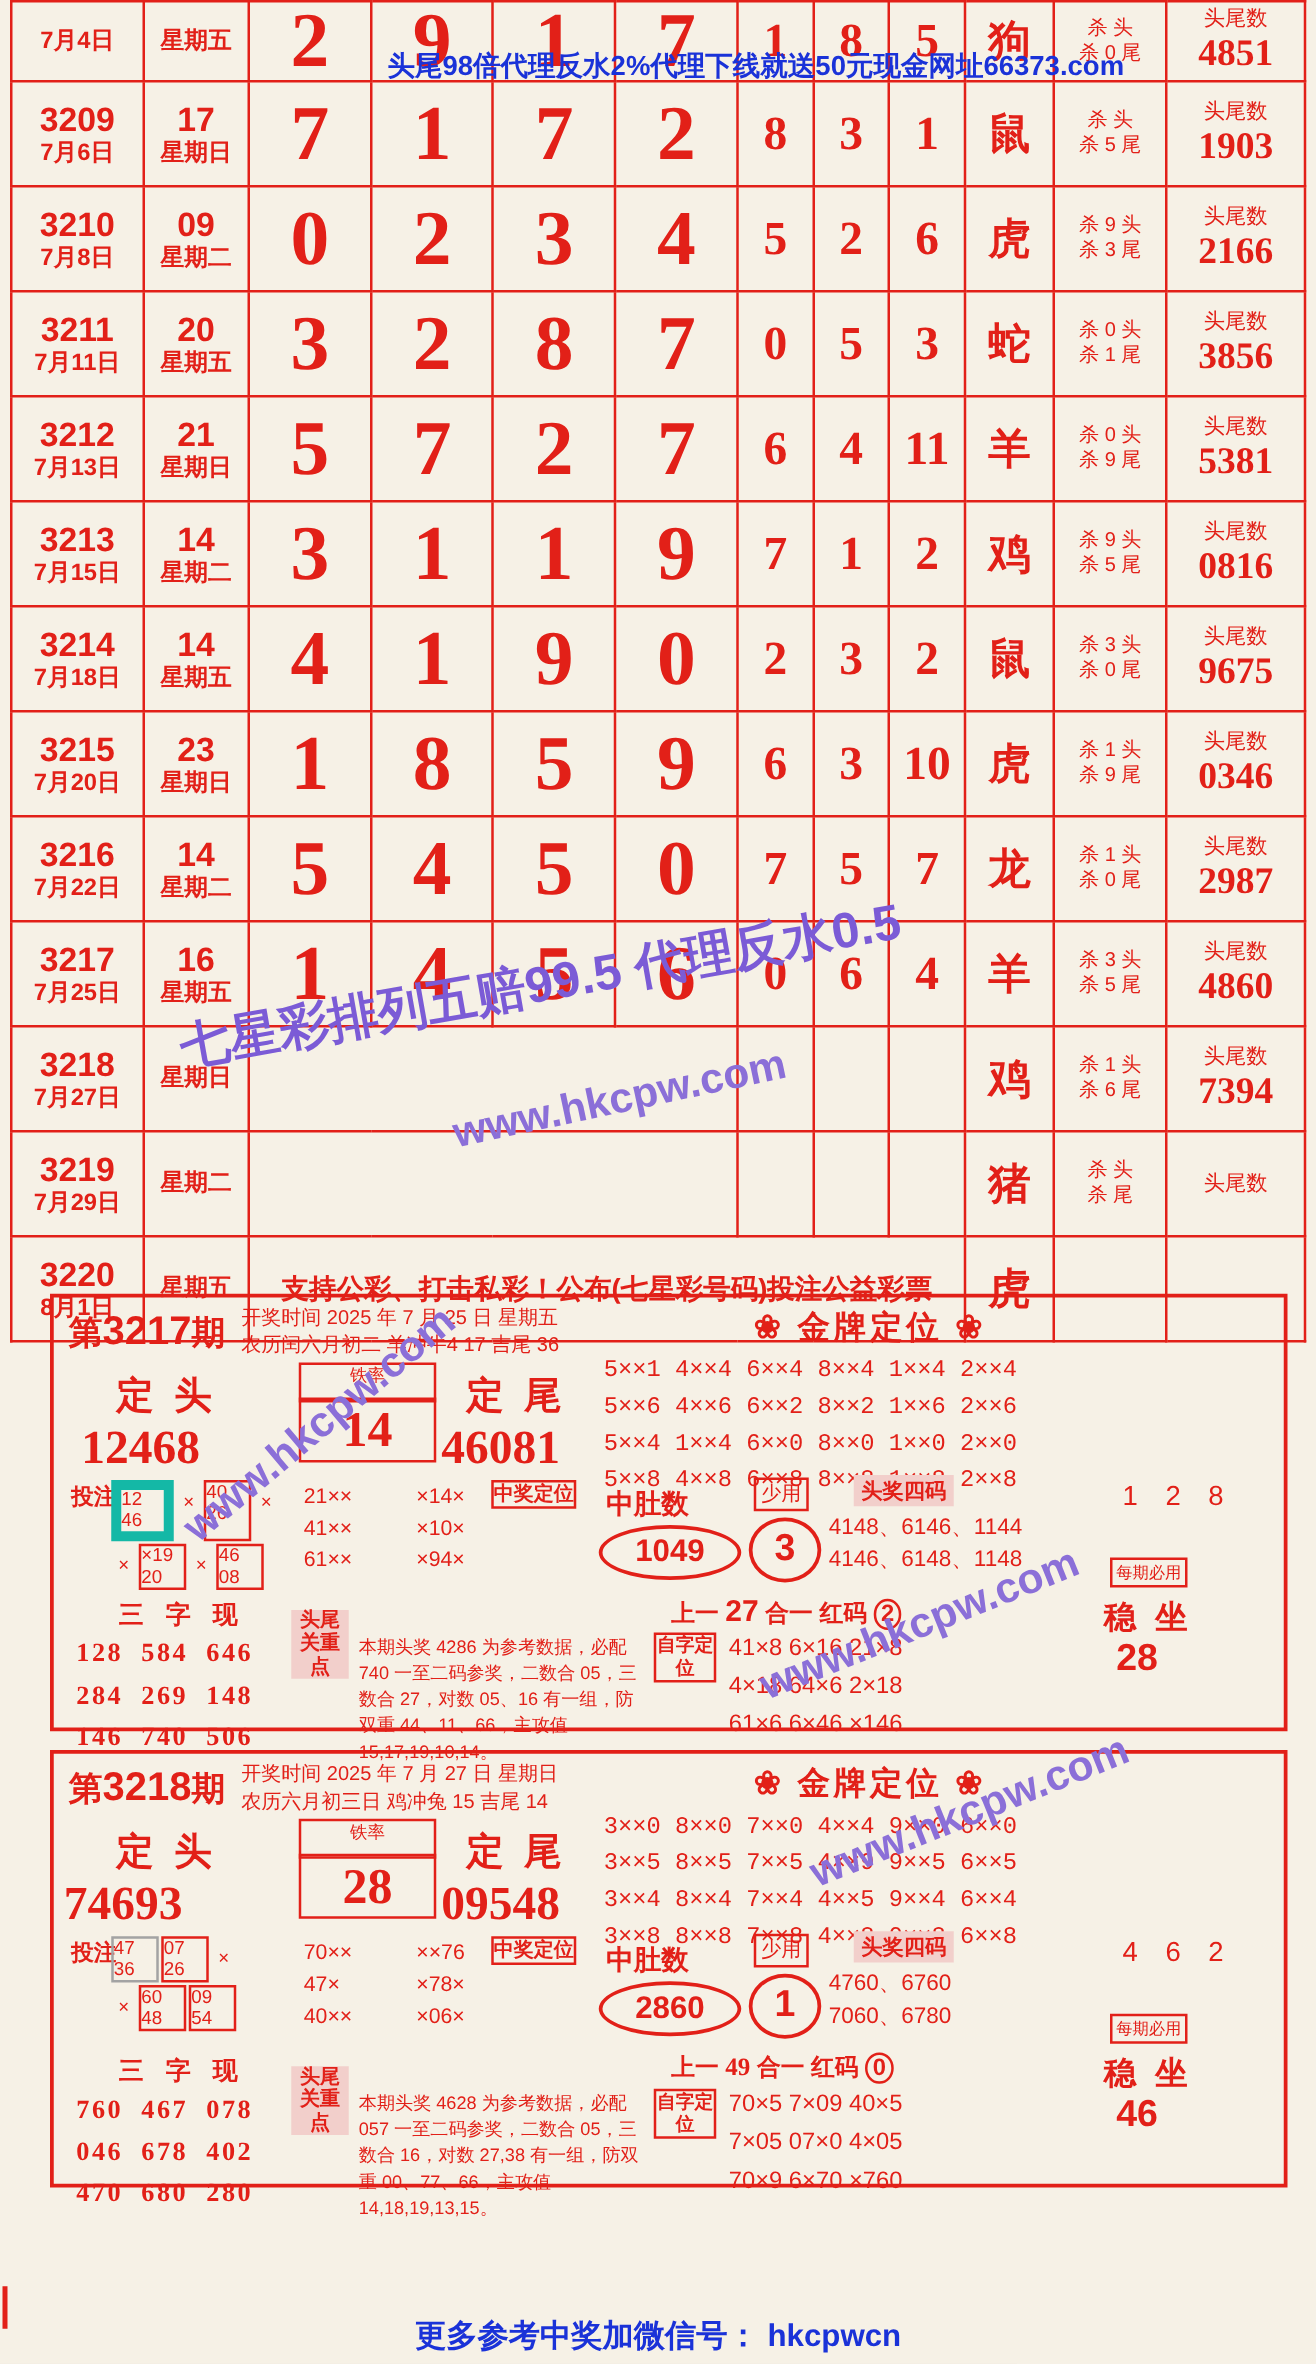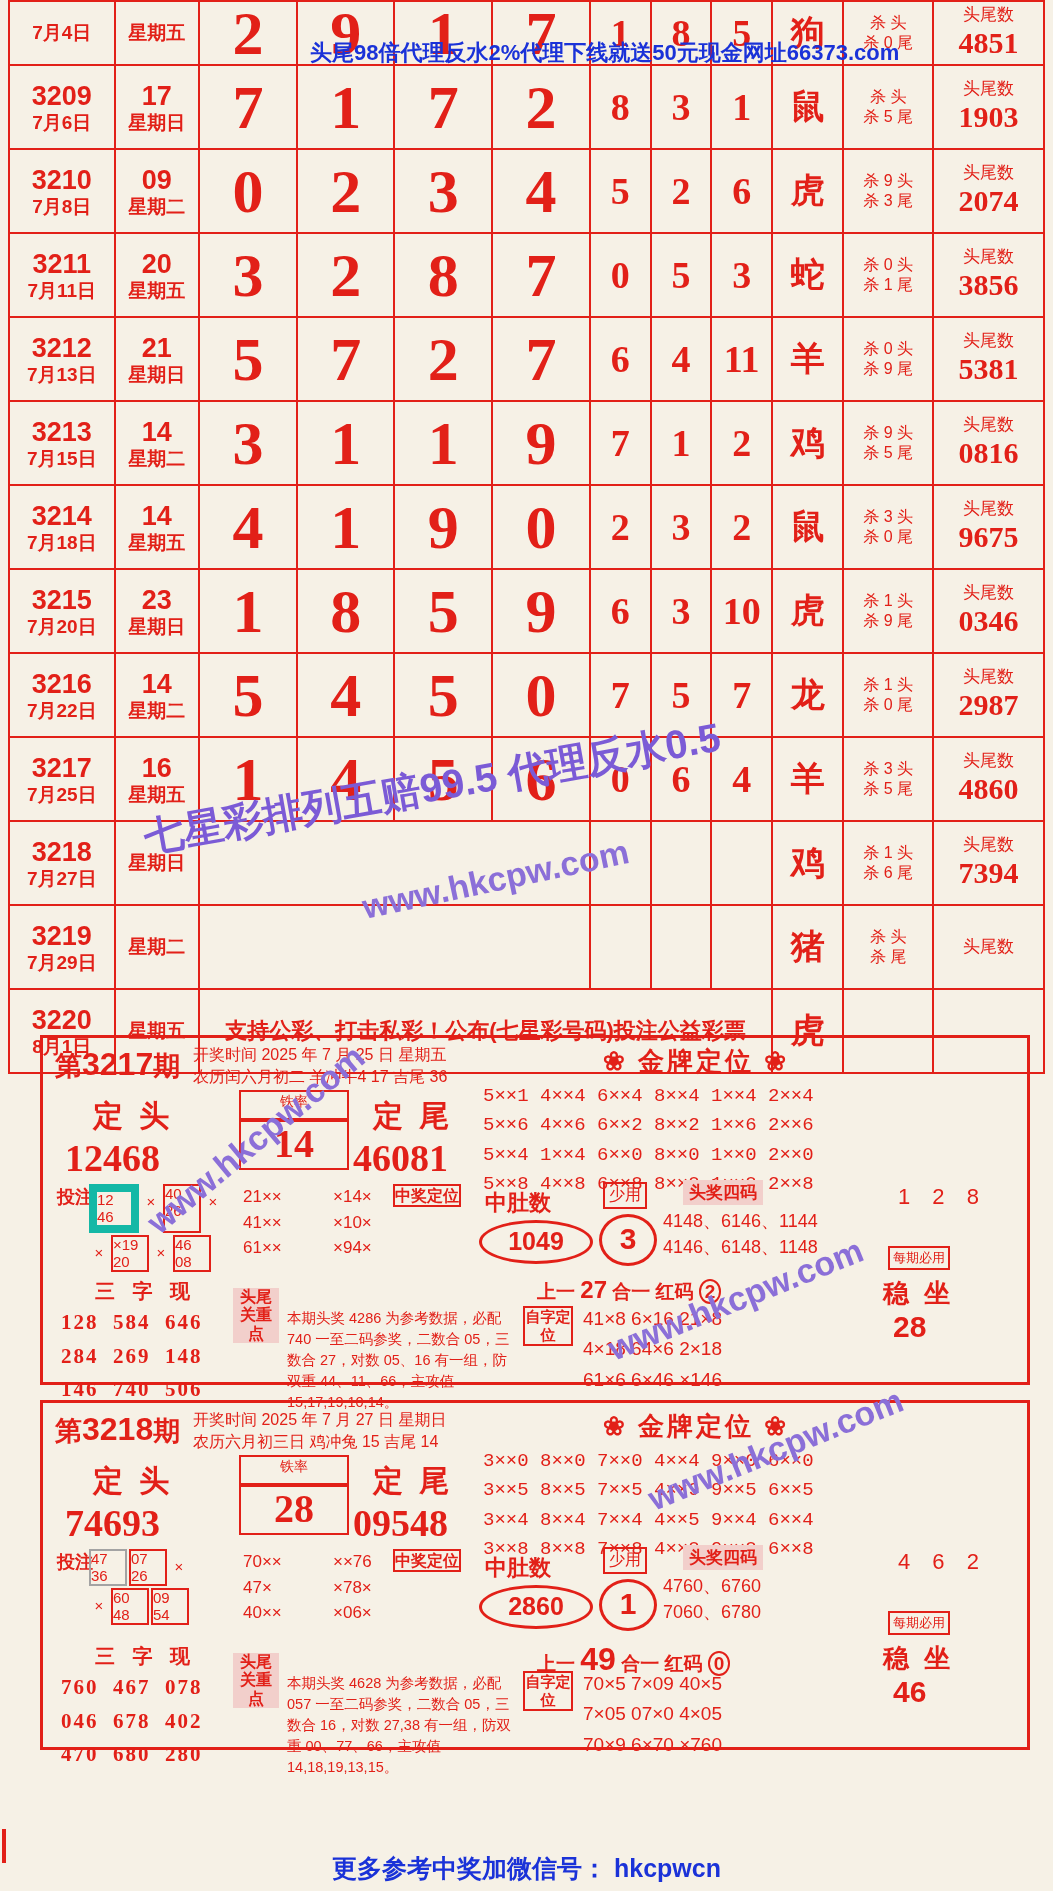--- a/index.html
+++ b/index.html
@@ -126,21 +126,21 @@
         <td class="c-t">5</td>
         <td class="c-t">2</td>
         <td class="c-t">6</td>
         <td class="c-z">虎</td>
         <td class="c-k">
           <div>杀 9 头</div>
           <div>杀 3 尾</div>
         </td>
         <td class="c-h">
           <div>头尾数</div>
-          <b>2074</b>
+          <b>2166</b>
         </td>
       </tr>
       <tr class="row">
         <td class="c-id">
           <div class="num">3211</div>
           <div class="dt">7月11日</div>
         </td>
         <td class="c-w">
           <div>20</div>
           <div class="wk">星期五</div>
@@ -489,21 +489,21 @@
   </div>
 
   <div class="panel p2">
     <div class="pt qi" style="left:12px;top:8px;">
       <span>第</span><span class="q">3218</span><span>期</span>
     </div>
     <div class="pt info" style="left:150px;top:6px;width:270px;">开奖时间 2025 年 7 月 27 日 星期日</div>
     <div class="pt info" style="left:150px;top:28px;width:280px;">农历六月初三日 鸡冲兔 15 吉尾 14</div>
 
     <div class="pt dhead" style="left:50px;top:58px;">定 头</div>
-    <div class="pt dnum" style="left:22px;top:98px;">74693</div>
+    <div class="pt dnum" style="left:8px;top:98px;">74693</div>
 
     <div class="pt" style="left:196px;top:52px;width:106px;height:28px;border:2px solid #e22018;text-align:center;">
       <span class="tiec">铁率</span>
     </div>
     <div class="pt" style="left:196px;top:80px;width:106px;height:48px;border:2px solid #e22018;text-align:center;">
       <span class="tienum">28</span>
     </div>
 
     <div class="pt dhead" style="left:330px;top:58px;">定 尾</div>
     <div class="pt dnum" style="left:310px;top:98px;">09548</div>
@@ -571,21 +571,21 @@
     <div class="pt sxn" style="left:18px;top:268px;line-height:1.6;">
       <div><span>760</span>&nbsp;&nbsp;<span>467</span>&nbsp;&nbsp;<span>078</span></div>
       <div><span>046</span>&nbsp;&nbsp;<span>678</span>&nbsp;&nbsp;<span>402</span></div>
       <div><span>470</span>&nbsp;&nbsp;<span>680</span>&nbsp;&nbsp;<span>280</span></div>
     </div>
     <div class="pt" style="left:190px;top:250px;width:46px;font-size:16px;font-weight:bold;line-height:1.15;background:#f2cfcb;text-align:center;">头尾关重点</div>
     <div class="pt note" style="left:244px;top:238px;width:230px;">本期头奖 4628 为参考数据，必配 057 一至二码参奖，二数合 05，三数合 16，对数 27,38 有一组，防双重 00、77、66，主攻值 14,18,19,13,15。</div>
 
     <div class="pt" style="left:494px;top:238px;font-size:19px;font-weight:bold;">
       <span>上一</span>
-      <span style="font-size:32px;">49</span>
+      <span style="font-size:20px;font-family:Liberation Serif, serif;">49</span>
       <span>合一</span>
       <span>红码</span>
       <span style="border:2px solid #e22018;border-radius:50%;padding:0 4px;">0</span>
     </div>
     <div class="pt" style="left:480px;top:268px;width:46px;font-size:15px;font-weight:bold;border:2px solid #e22018;text-align:center;line-height:1.2;">自字定位</div>
     <div class="pt" style="left:540px;top:266px;font-size:19px;line-height:1.6;">
       <div>70×5  7×09  40×5</div>
       <div>7×05  07×0  4×05</div>
       <div>70×9  6×70  ×760</div>
     </div>

